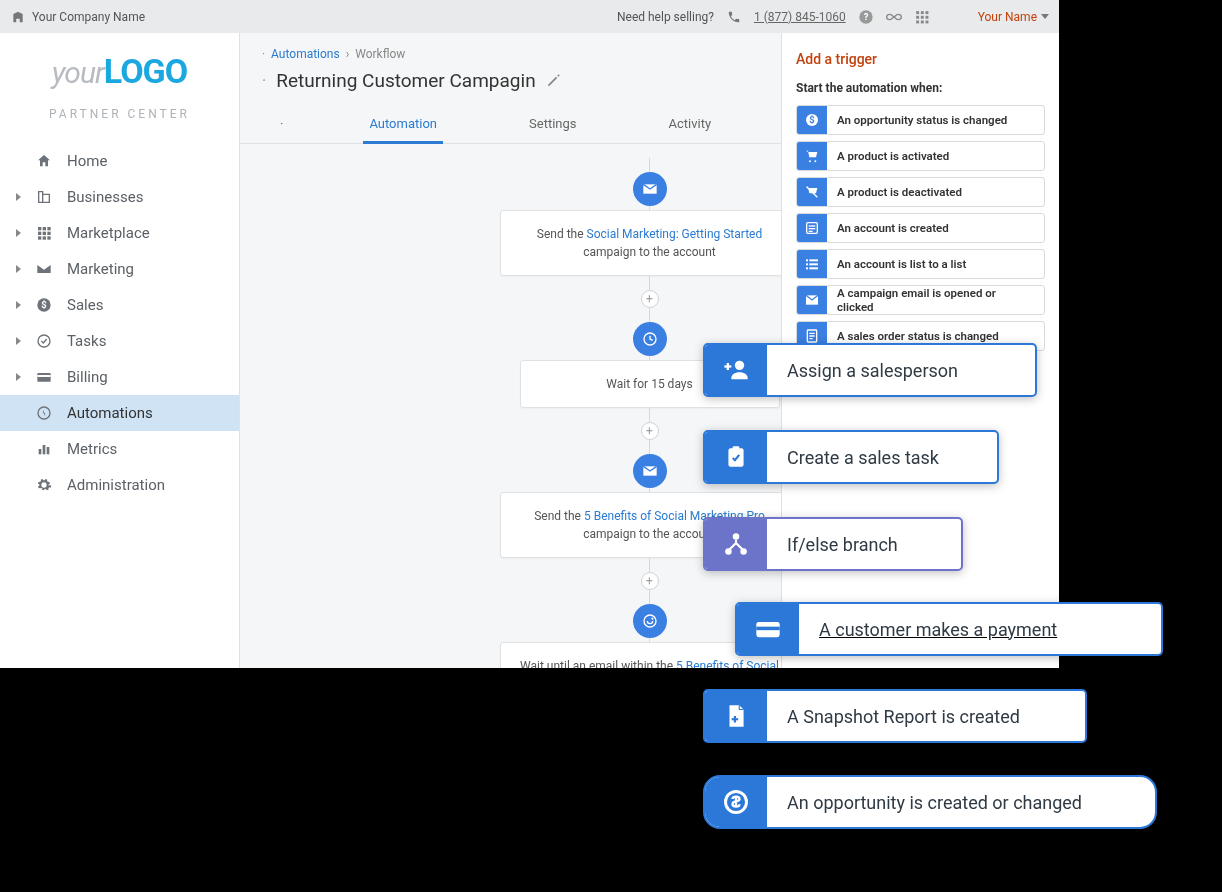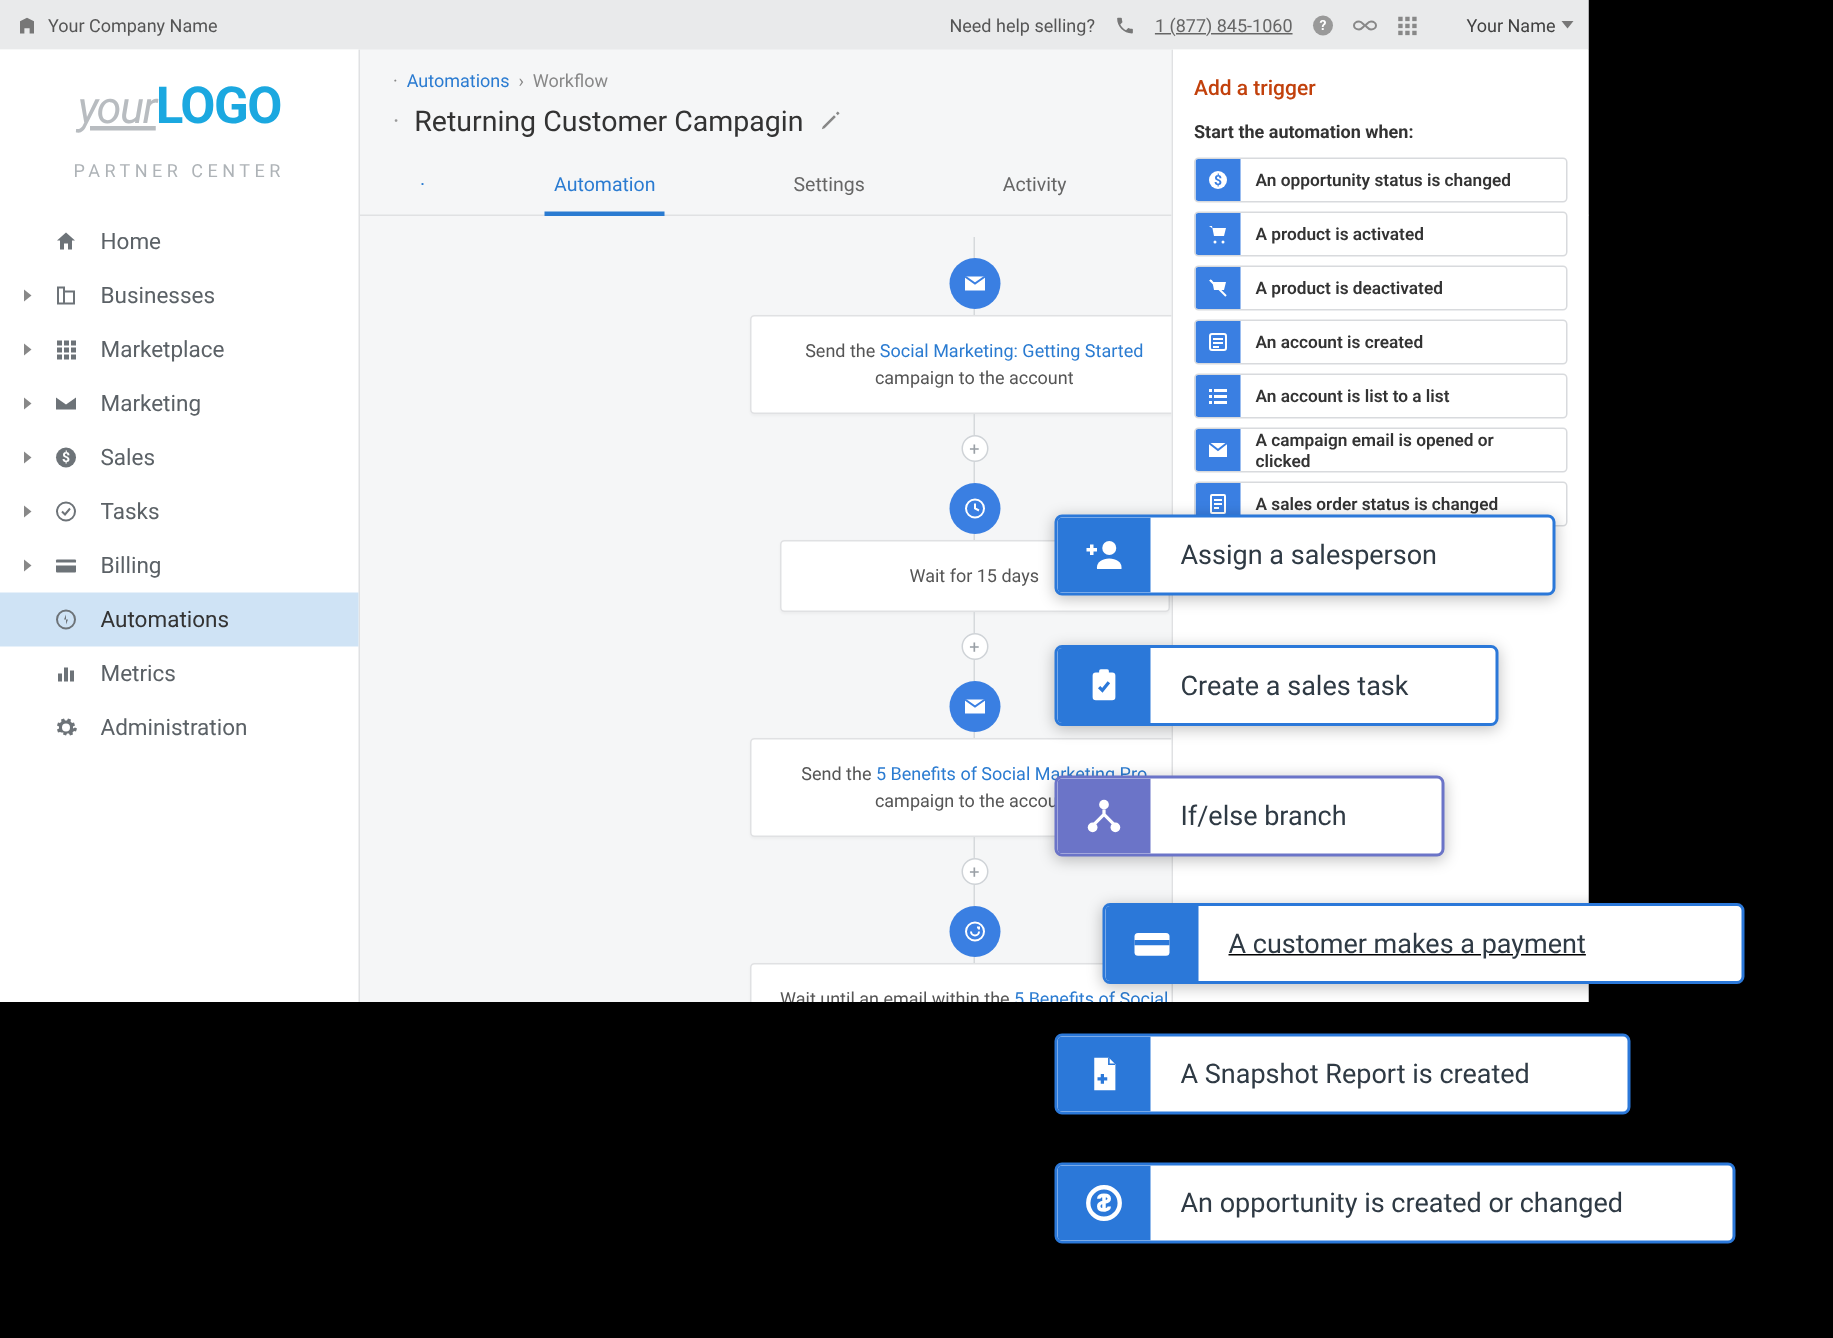--- a/index.html
+++ b/index.html
@@ -4,26 +4,26 @@
 <style>
   * { box-sizing: border-box; margin: 0; padding: 0; }
   body { font-family: -apple-system, BlinkMacSystemFont, "Segoe UI", Roboto, Arial, sans-serif; background: #000; width: 1222px; height: 892px; overflow: hidden; position: relative; }
   .app-frame { position: absolute; top: 0; left: 0; width: 1059px; height: 668px; background: #f5f6f7; box-shadow: 0 2px 8px rgba(0,0,0,0.2); }
   
   .topbar { height: 33px; background: #e9eaeb; display: flex; align-items: center; padding: 0 10px; font-size: 12px; color: #555; }
   .topbar-left { display: flex; align-items: center; gap: 6px; flex: 1; }
   .topbar-right { display: flex; align-items: center; gap: 12px; }
   .topbar-icon { width: 16px; height: 16px; display: inline-flex; align-items: center; justify-content: center; color: #777; }
   .topbar-right a { color: #666; text-decoration: underline; }
-  .username { display: flex; align-items: center; gap: 4px; color: #404040; margin-left: 20px; }
+  .username { display: flex; align-items: center; gap: 4px; color: #c2410c; margin-left: 36px; }
   .chev-down { width: 0; height: 0; border-left: 4px solid transparent; border-right: 4px solid transparent; border-top: 5px solid #777; }
   
   .left-col { position: absolute; top: 33px; left: 0; width: 240px; bottom: 0; background: #fff; border-right: 1px solid #e0e1e3; }
   .logo-block { padding: 18px 16px 10px 16px; text-align: center; }
-  .logo-your { font-style: italic; font-size: 30px; color: #b8bcc0; letter-spacing: -1px; font-weight: 400; text-decoration: underline; }
+  .logo-your { font-style: italic; font-size: 30px; color: #b8bcc0; letter-spacing: -1px; font-weight: 400; }
   .logo-logo { font-size: 34px; color: #1ba8e0; font-weight: 700; letter-spacing: -1px; }
   .partner-center { font-size: 12px; color: #aeb3b7; letter-spacing: 3px; margin-top: 16px; }
   .nav { margin-top: 12px; }
   .nav-item { display: flex; align-items: center; height: 36px; padding: 0 16px; font-size: 15px; color: #5b6166; cursor: pointer; gap: 14px; }
   .nav-item.active { background: #cfe3f5; color: #333; }
   .nav-item .caret { width: 5px; display: flex; justify-content: center; }
   .caret-tri { width: 0; height: 0; border-top: 4px solid transparent; border-bottom: 4px solid transparent; border-left: 5px solid #888; }
   .nav-icon { width: 18px; height: 18px; display: flex; align-items: center; justify-content: center; color: #6d7378; }
   
   .main { position: absolute; top: 33px; left: 240px; right: 0; bottom: 0; overflow: hidden; }
@@ -443,21 +443,21 @@
     <svg width="26" height="26" viewBox="0 0 24 24" fill="#fff">
         <path d="M6 2h9l4 4v16H6z"></path>
         <path d="M15 2v4h4" fill="none" stroke="#2b78d9" stroke-width="1"></path>
         <rect x="10" y="12" width="2" height="6" fill="#2b78d9"></rect>
         <rect x="8" y="14" width="6" height="2" fill="#2b78d9"></rect>
       </svg>
   </div>
   <div class="flabel">A Snapshot Report is created</div>
 </div>
 
-<div class="float-card" style="top:775px; left:703px; width:454px;">
+<div class="float-card" style="top:775px; left:703px; width:454px;border-radius:17px;">
   <div class="ficon">
     <svg width="28" height="28" viewBox="0 0 24 24" fill="none" stroke="#fff" stroke-width="2.5">
         <circle cx="12" cy="12" r="9"></circle>
         <path d="M12 7v10M9 9.5c0-1 1-2 3-2s3 .8 3 2-1 1.7-3 2-3 1-3 2.3 1 2.2 3 2.2 3-1 3-2" stroke-width="2"></path>
       </svg>
   </div>
   <div class="flabel">An opportunity is created or changed</div>
 </div>
 
 </body></html>

